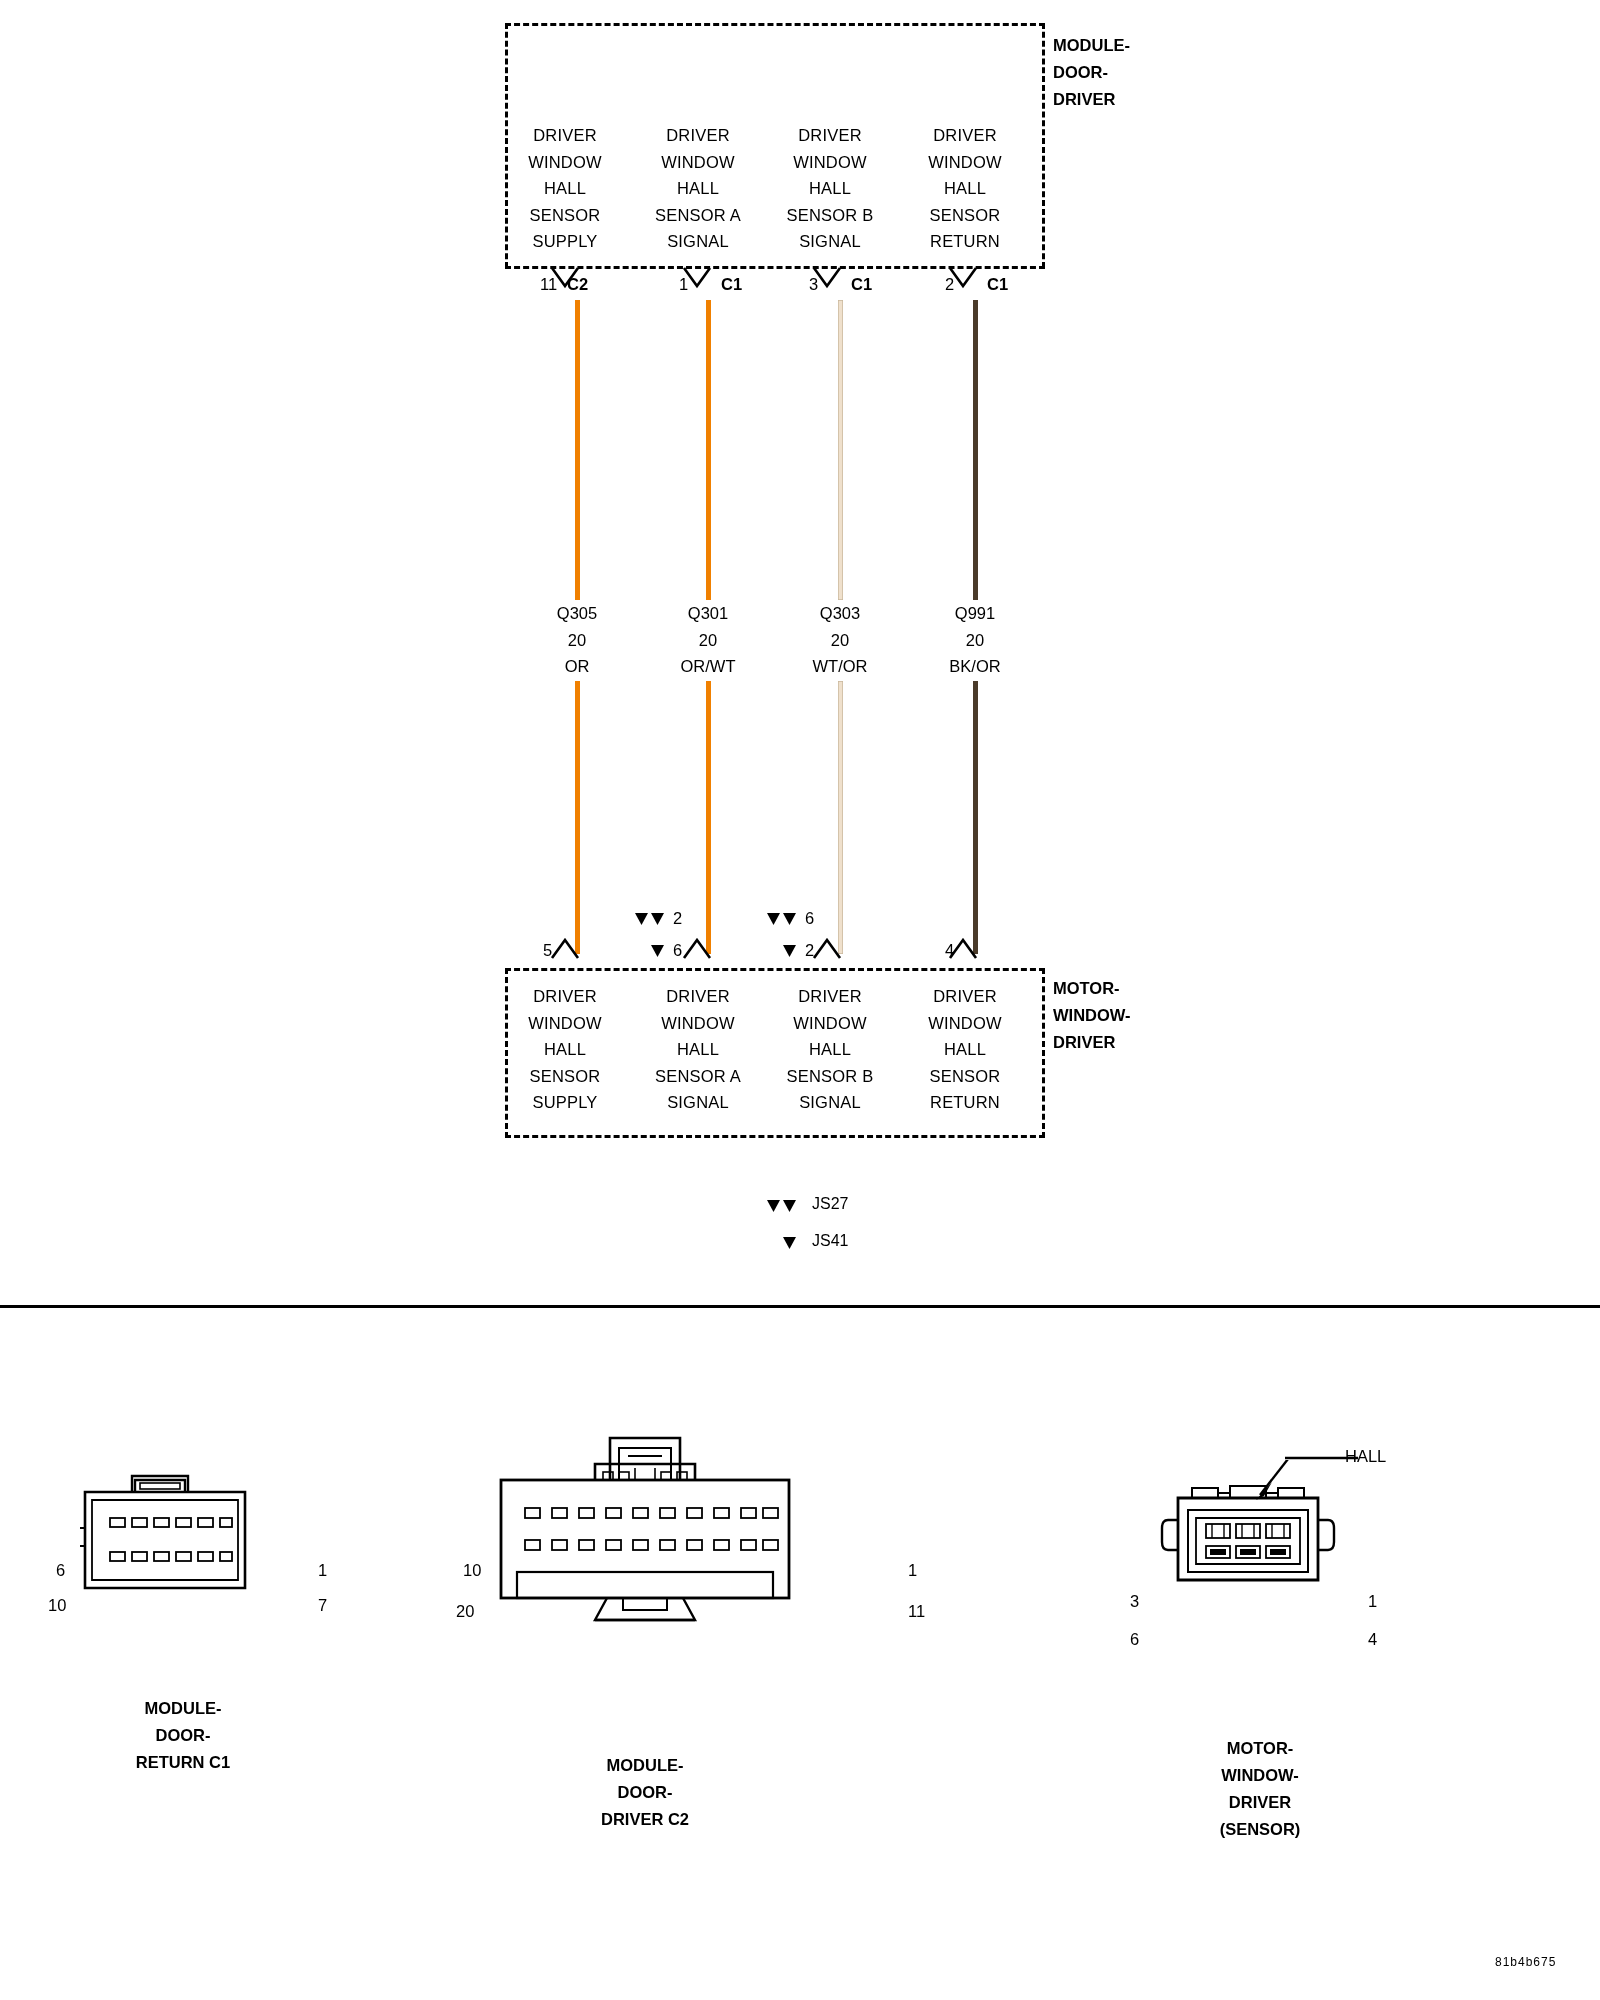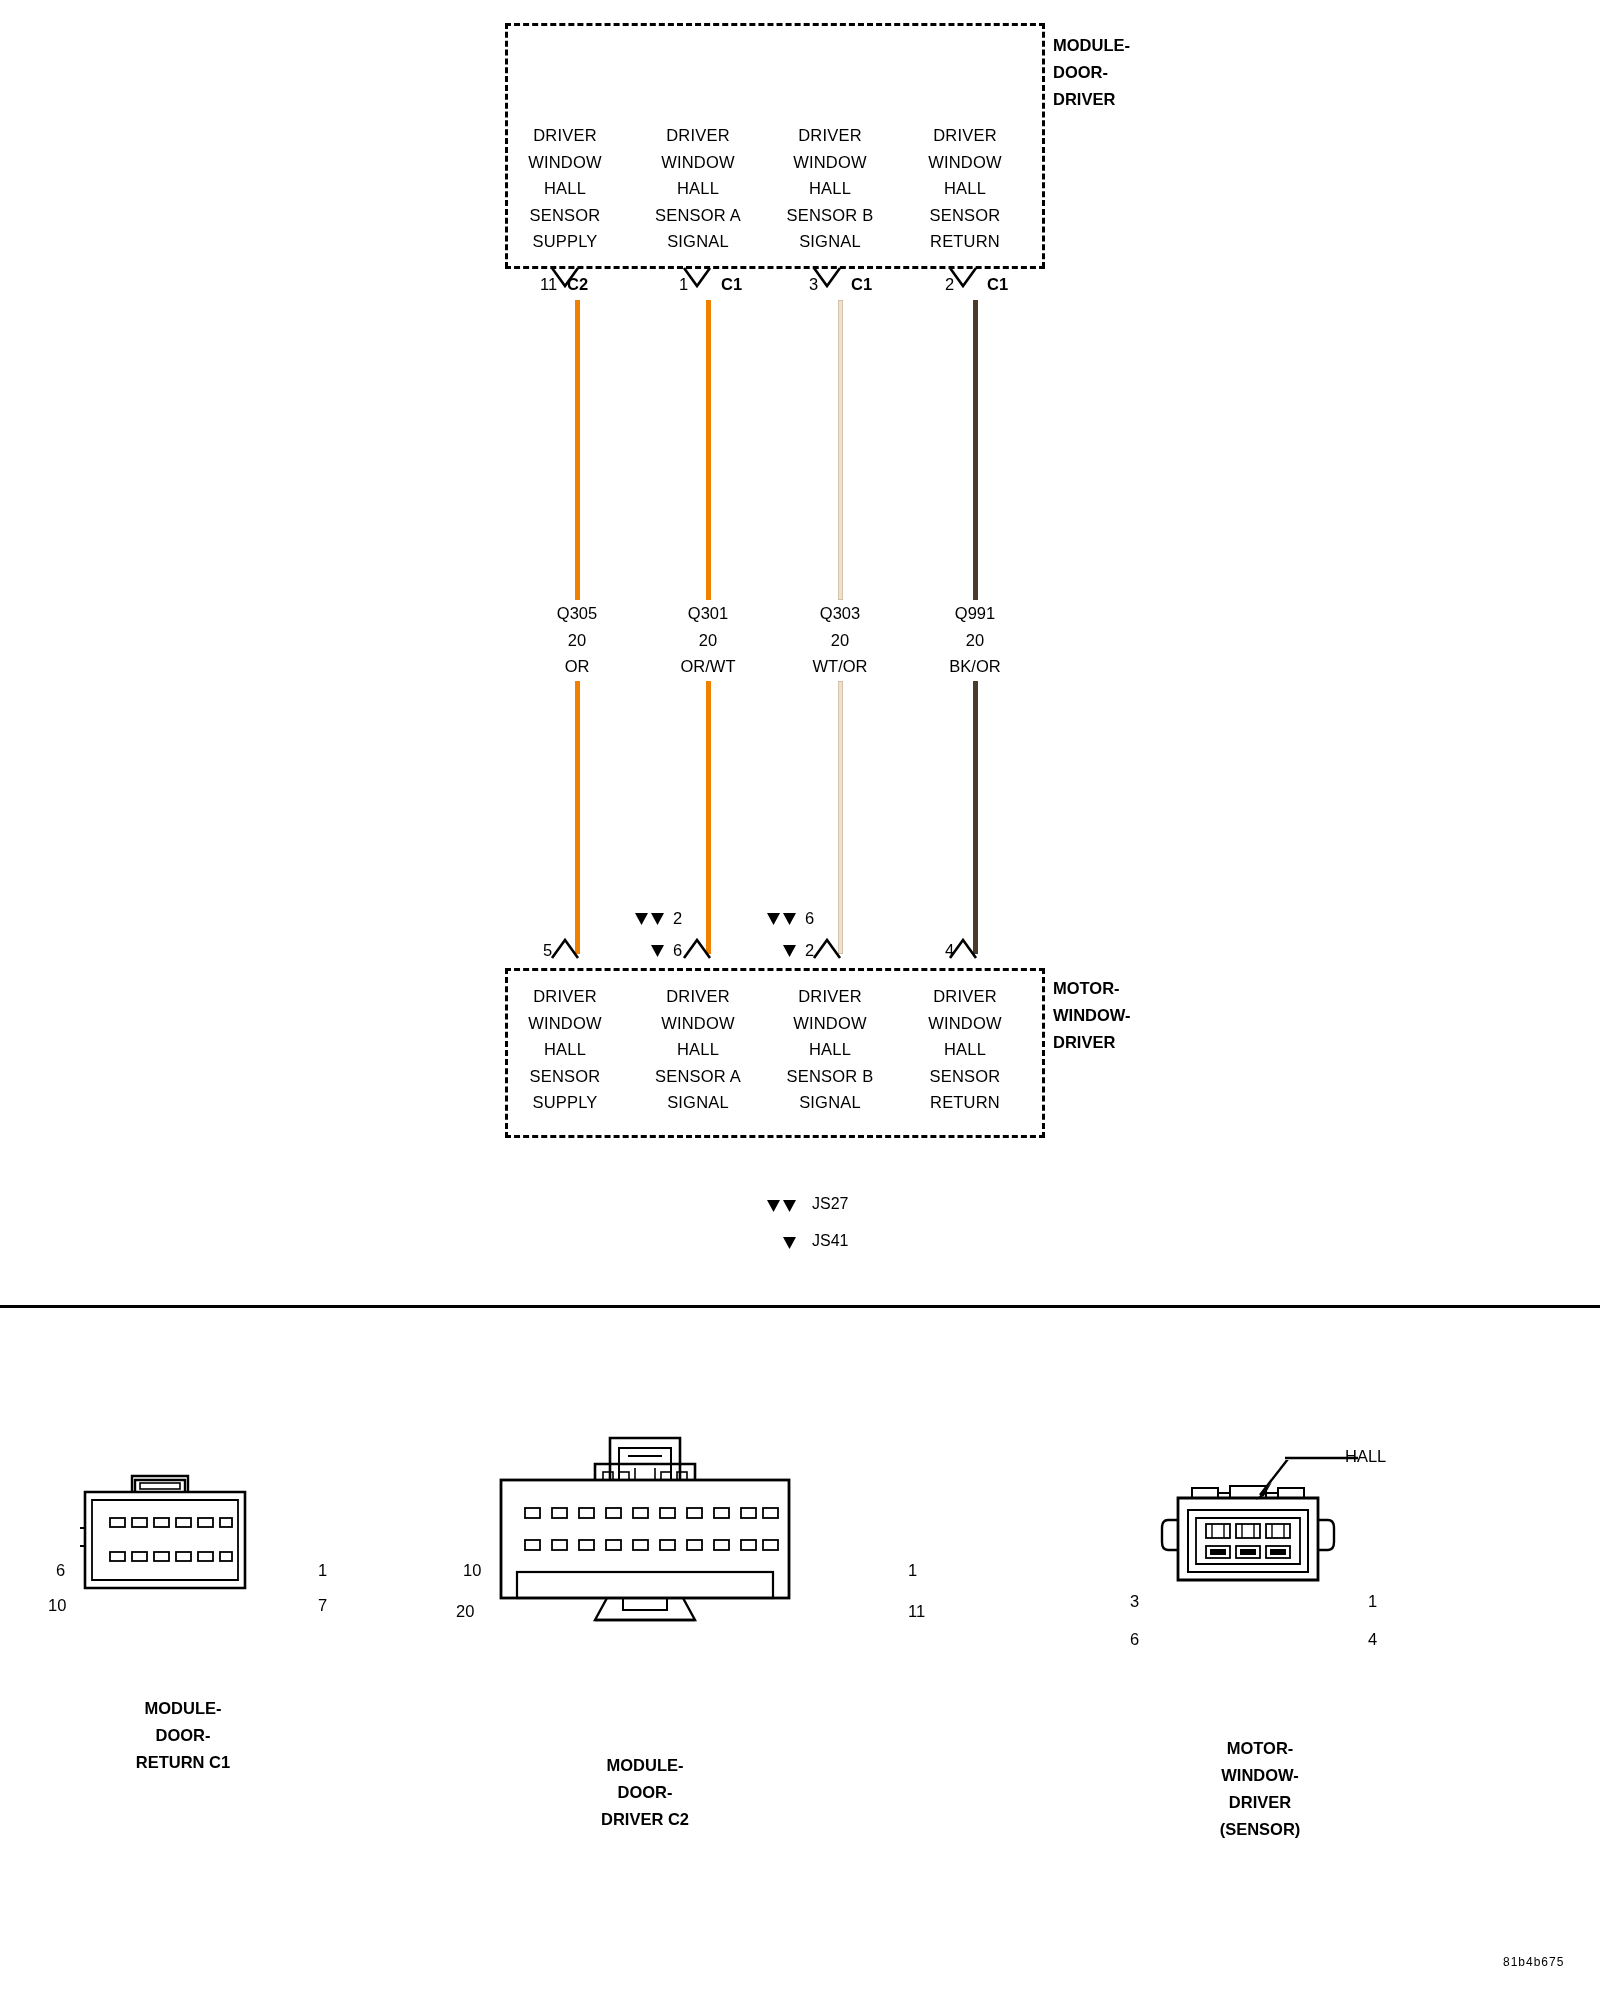--- a/index.html
+++ b/index.html
@@ -428,16 +428,16 @@
 <div class="cnum" style="left:1368px; top:1630px;">4</div>
 
 <div class="conn-caption" style="left:1140px; top:1735px; width:240px;">
   <div>MOTOR-</div>
   <div>WINDOW-</div>
   <div>DRIVER</div>
   <div>(SENSOR)</div>
 </div>
 
 
-<div class="footer-code" style="left:1495px; top:1955px;margin-left:8px;">81b4b675</div>
+<div class="footer-code" style="left:1495px; top:1955px;">81b4b675</div>
 
 
 
 
 </body></html>

